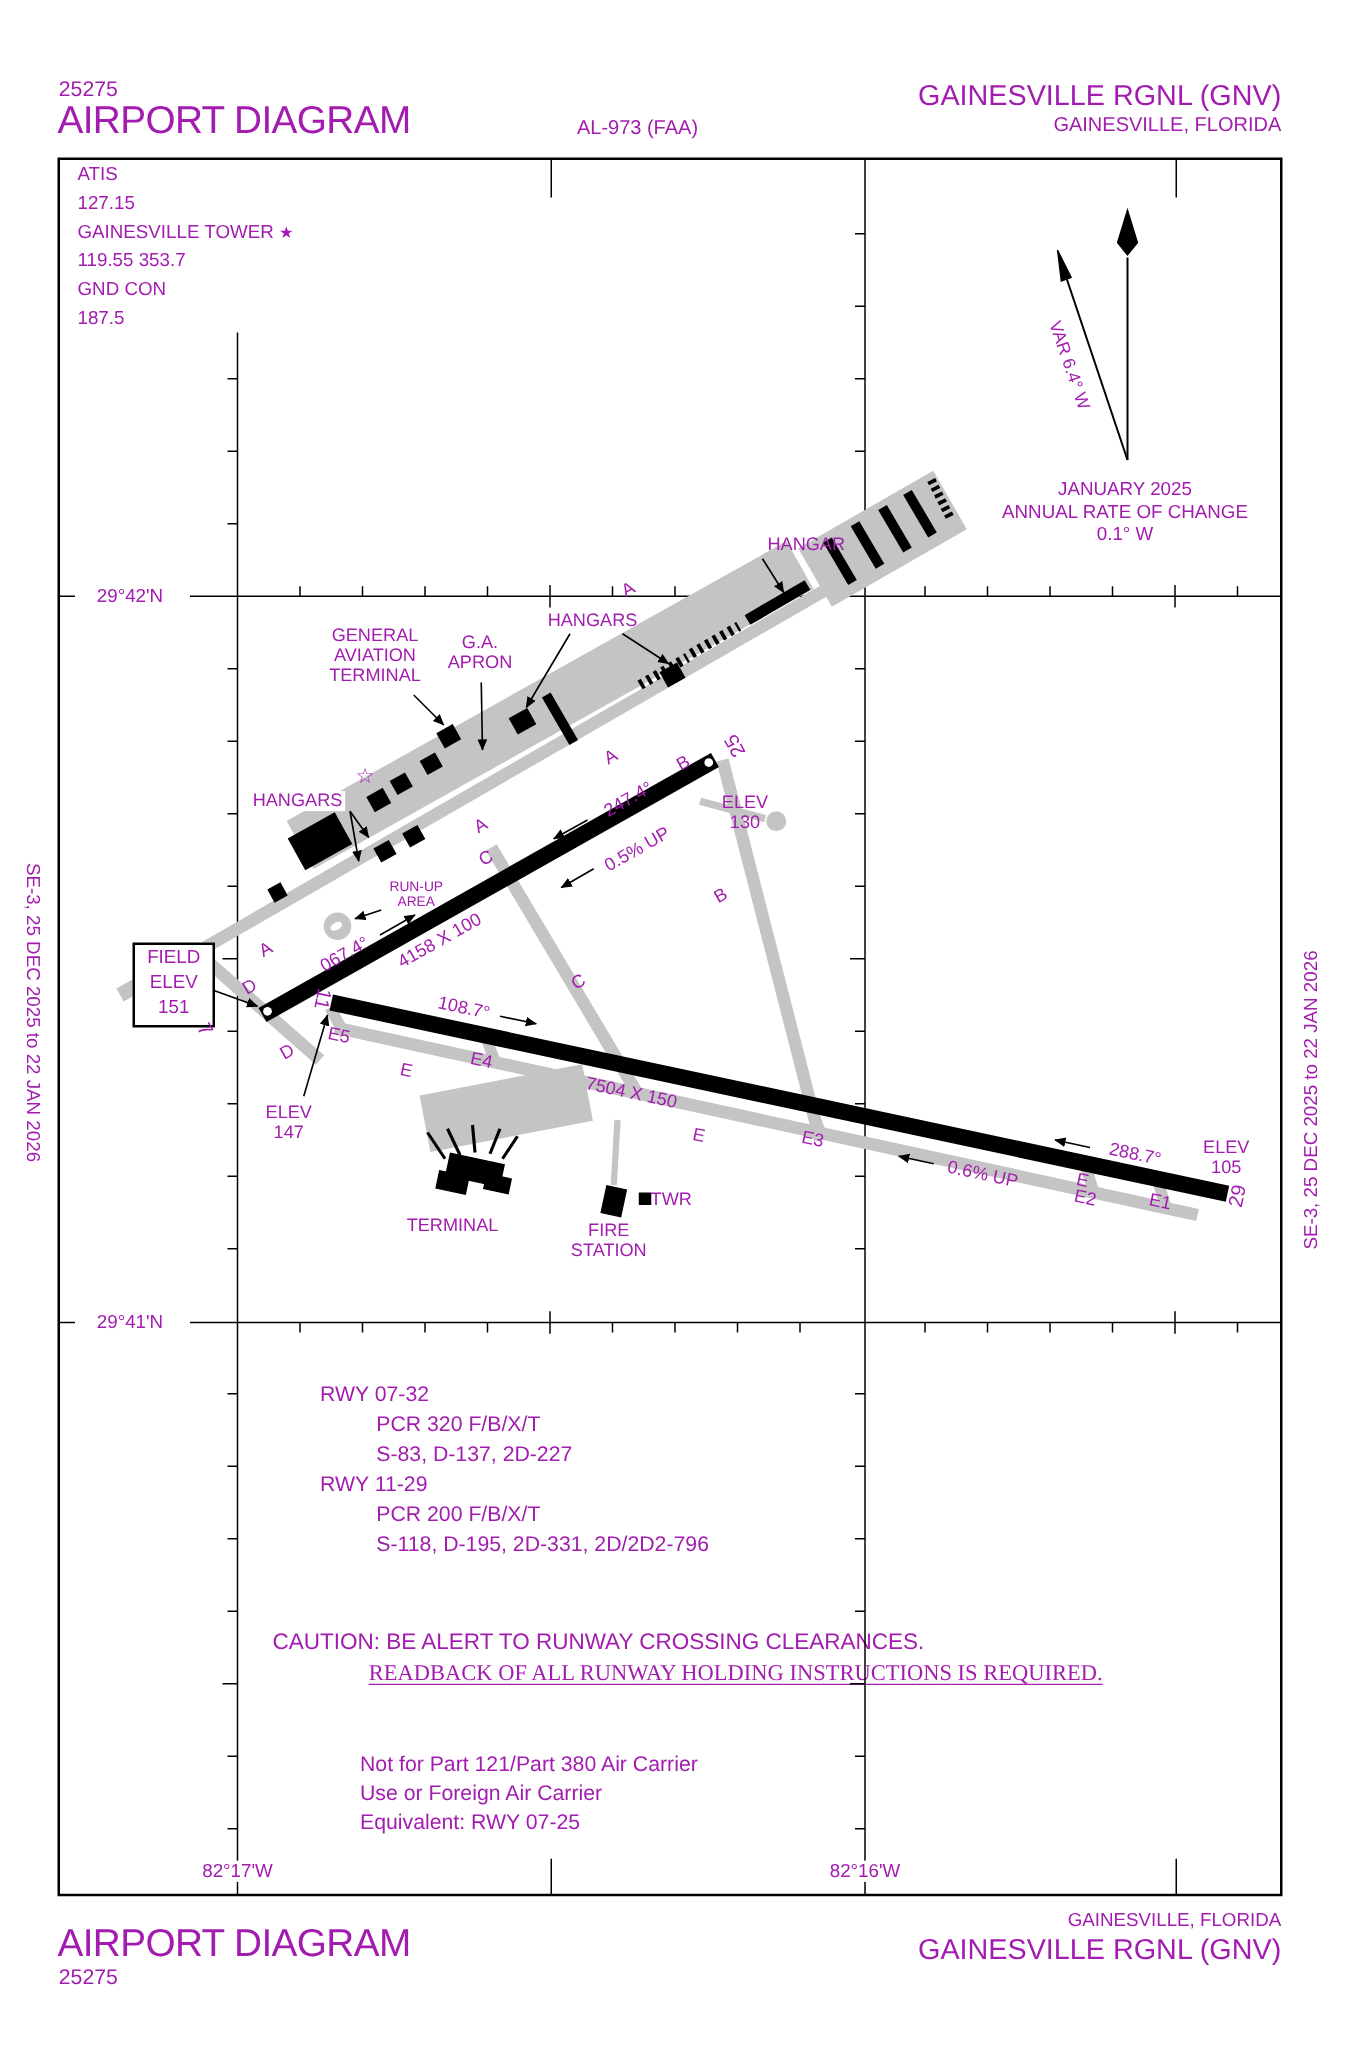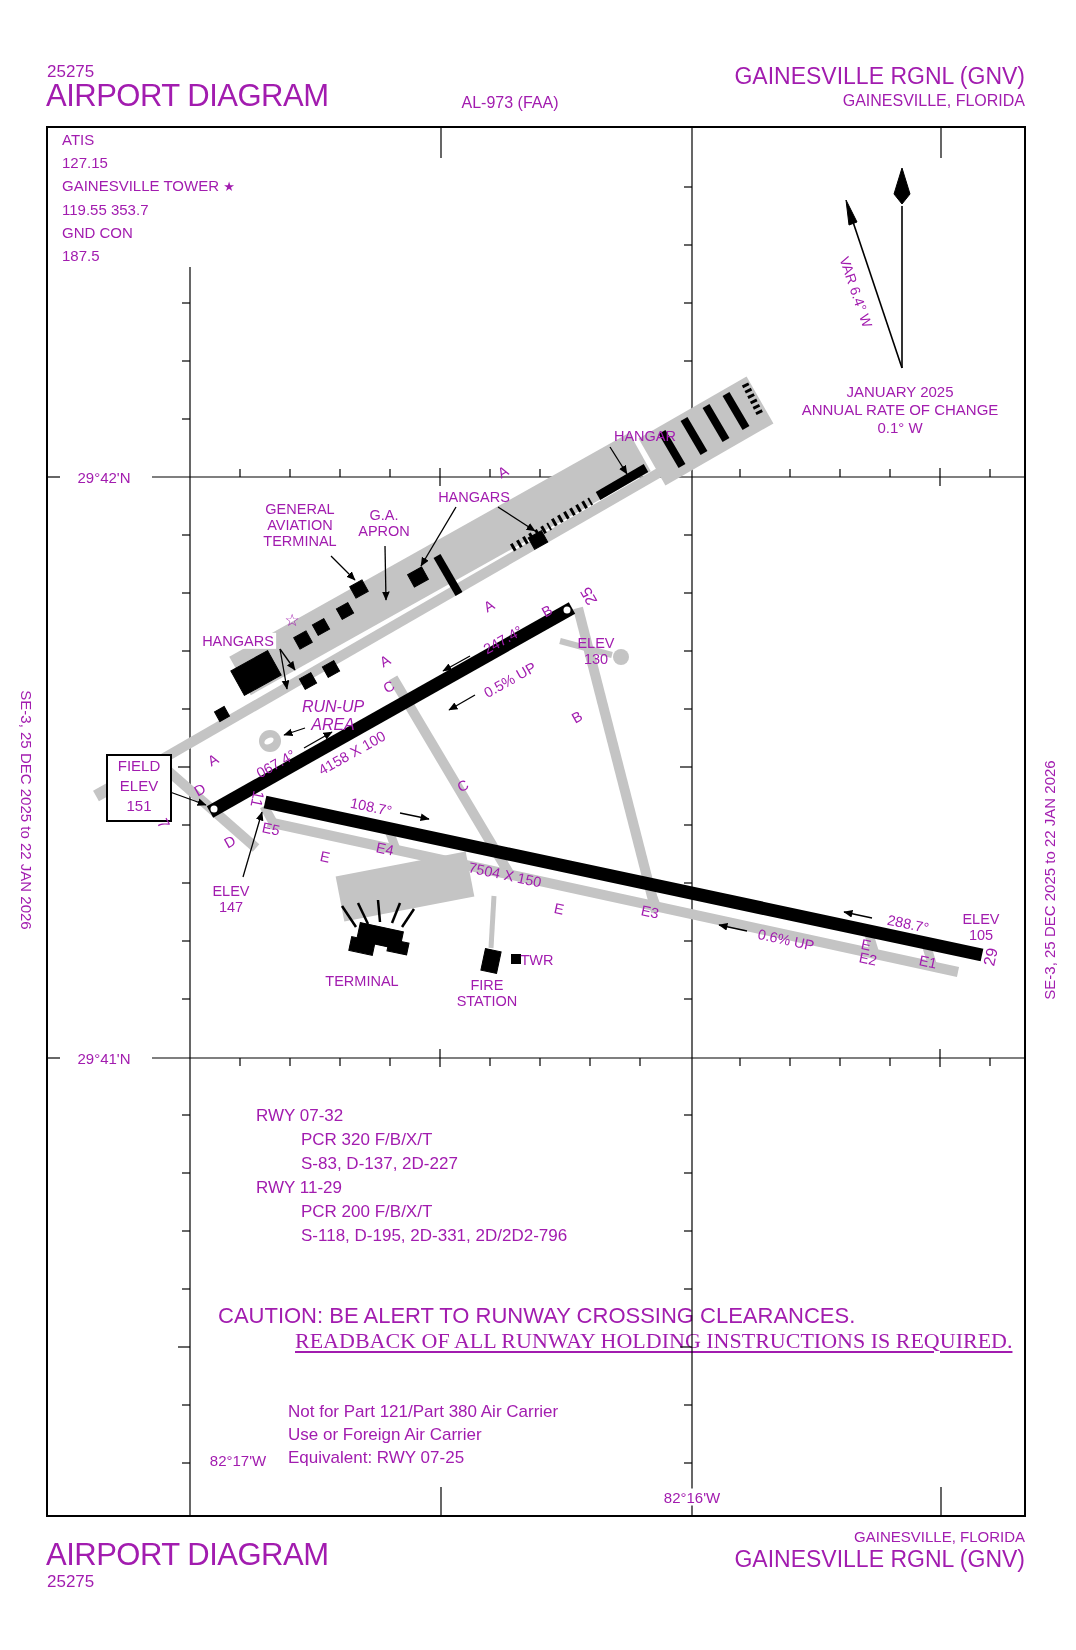--- a/index.html
+++ b/index.html
@@ -31,21 +31,21 @@
   #ed-right{left:1049px;top:880px;transform:translate(-50%,-50%) rotate(-90deg);}
   
   .plbl{position:absolute;font-size:14.5px;line-height:1.12;text-align:center;white-space:pre-line;z-index:6;pointer-events:none;}
   .plbl.bg{background:#fff;padding:0 2px;}
   
   #field-box{left:106px;top:754px;width:62px;height:64px;border:2px solid #000;background:#fff;
              font-size:15px;line-height:20px;text-align:center;z-index:6;}
   
   .rwyline{left:256px;font-size:17px;white-space:nowrap;}
   .rwyline.ind{left:301px;}
-  .caution{font-size:22px;white-space:nowrap;}
+  .caution{font-size:18px;white-space:nowrap;}
   .caution.u{text-decoration:underline;text-underline-offset:3px;}
   .note{left:288px;font-size:17px;white-space:nowrap;}
   svg{position:absolute;left:0;top:0;z-index:2;}
 </style>
 </head>
 <body>
 
 <div id="page">
 
   <div class="abs h-num">25275</div>
@@ -63,21 +63,21 @@
     <div>187.5</div>
   </div>
 
   <div class="abs" id="var-label">VAR 6.4° W</div>
   <div class="abs cmp" style="left:900px;top:383px;">JANUARY 2025</div>
   <div class="abs cmp" style="left:900px;top:401px;">ANNUAL RATE OF CHANGE</div>
   <div class="abs cmp" style="left:900px;top:419px;">0.1° W</div>
 
   <div class="abs grat" style="left:104px;top:477px;">29°42'N</div>
   <div class="abs grat" style="left:104px;top:1058px;">29°41'N</div>
-  <div class="abs grat" style="left:190px;top:1460px;margin-left:48px;">82°17'W</div>
+  <div class="abs grat" style="left:190px;top:1497px;">82°17'W</div>
   <div class="abs grat" style="left:692px;top:1497px;">82°16'W</div>
 
   <div class="abs edition" id="ed-left">SE-3,  25 DEC 2025  to  22 JAN 2026</div>
   <div class="abs edition" id="ed-right">SE-3,  25 DEC 2025  to  22 JAN 2026</div>
 
   <div class="abs" id="field-box">
     <div>FIELD</div>
     <div>ELEV</div>
     <div>151</div>
   </div>
@@ -288,21 +288,21 @@
 
   <div id="chart-labels">
       <div class="plbl" style="left: 605px; top: 436px; font-size: 14.5px; transform: translate(-50%, -50%) rotate(0deg); margin-left: 40px;">HANGAR</div>
       <div class="plbl" style="left: 474px; top: 497px; font-size: 14.5px; transform: translate(-50%, -50%) rotate(0deg);">HANGARS</div>
       <div class="plbl" style="left: 300px; top: 525px; font-size: 14.5px; transform: translate(-50%, -50%) rotate(0deg);">GENERAL
 AVIATION
 TERMINAL</div>
       <div class="plbl" style="left: 384px; top: 523px; font-size: 14.5px; transform: translate(-50%, -50%) rotate(0deg);">G.A.
 APRON</div>
       <div class="plbl bg" style="left: 238px; top: 641px; font-size: 14.5px; transform: translate(-50%, -50%) rotate(0deg);">HANGARS</div>
-      <div class="plbl" style="left: 333px; top: 716px; font-size: 16px; transform: translate(-50%, -50%) rotate(0deg); font-style: italic;">RUN-UP
+      <div class="plbl" style="left: 333px; top: 716px; font-size: 11px; transform: translate(-50%, -50%) rotate(0deg);">RUN-UP
 AREA</div>
       <div class="plbl" style="left: 596px; top: 651px; font-size: 14.5px; transform: translate(-50%, -50%) rotate(0deg);">ELEV
 130</div>
       <div class="plbl bg" style="left: 231px; top: 899px; font-size: 14.5px; transform: translate(-50%, -50%) rotate(0deg);">ELEV
 147</div>
       <div class="plbl" style="left: 981px; top: 927px; font-size: 14.5px; transform: translate(-50%, -50%) rotate(0deg);">ELEV
 105</div>
       <div class="plbl" style="left: 362px; top: 981px; font-size: 14.5px; transform: translate(-50%, -50%) rotate(0deg);">TERMINAL</div>
       <div class="plbl" style="left: 537px; top: 960px; font-size: 14.5px; transform: translate(-50%, -50%) rotate(0deg);">TWR</div>
       <div class="plbl" style="left: 487px; top: 993px; font-size: 14.5px; transform: translate(-50%, -50%) rotate(0deg);">FIRE

